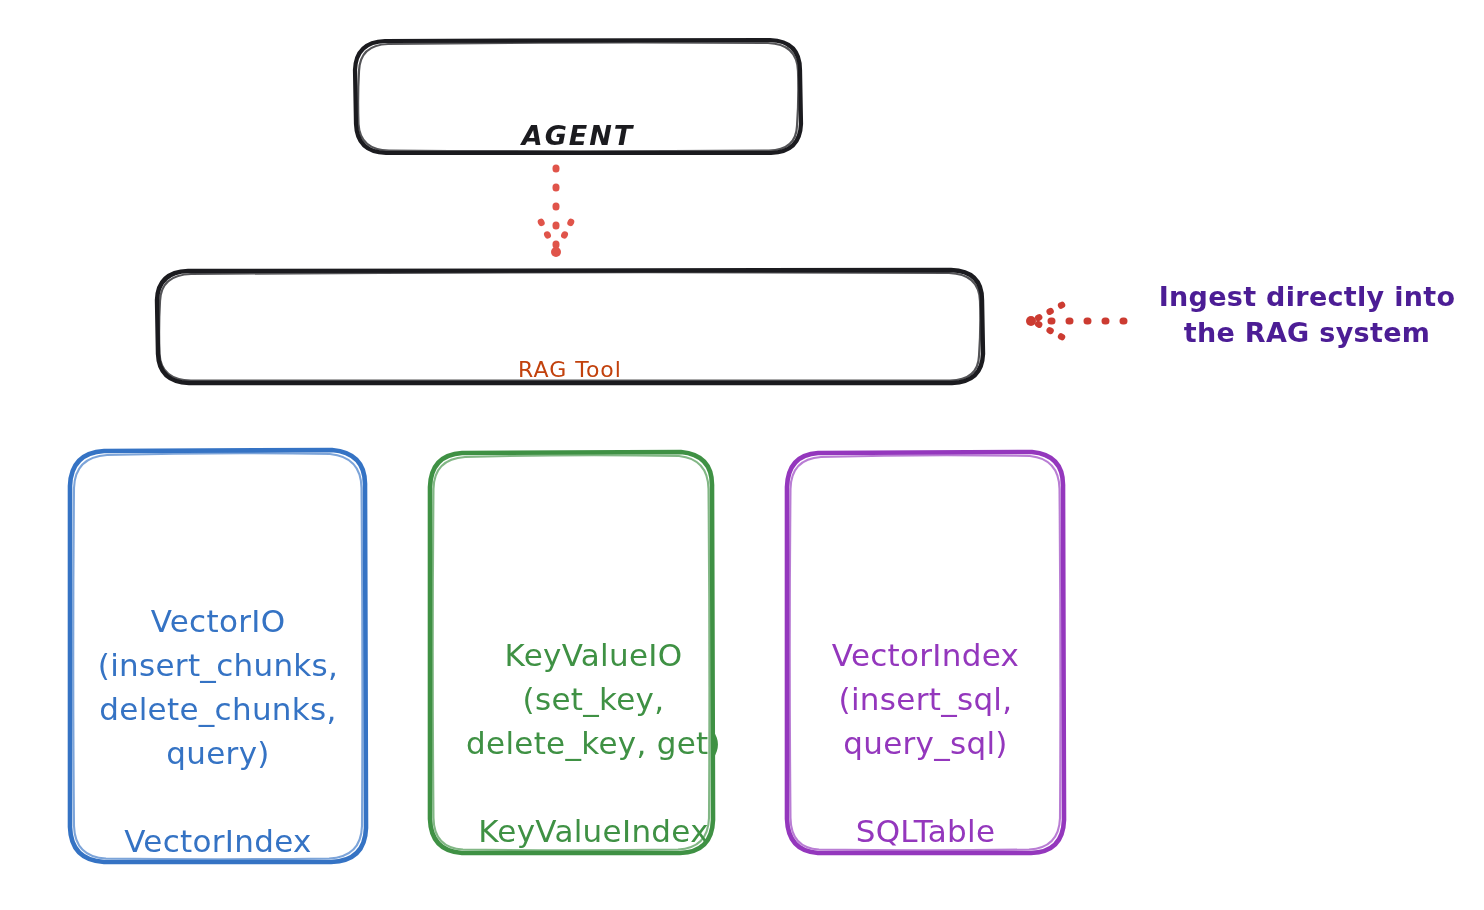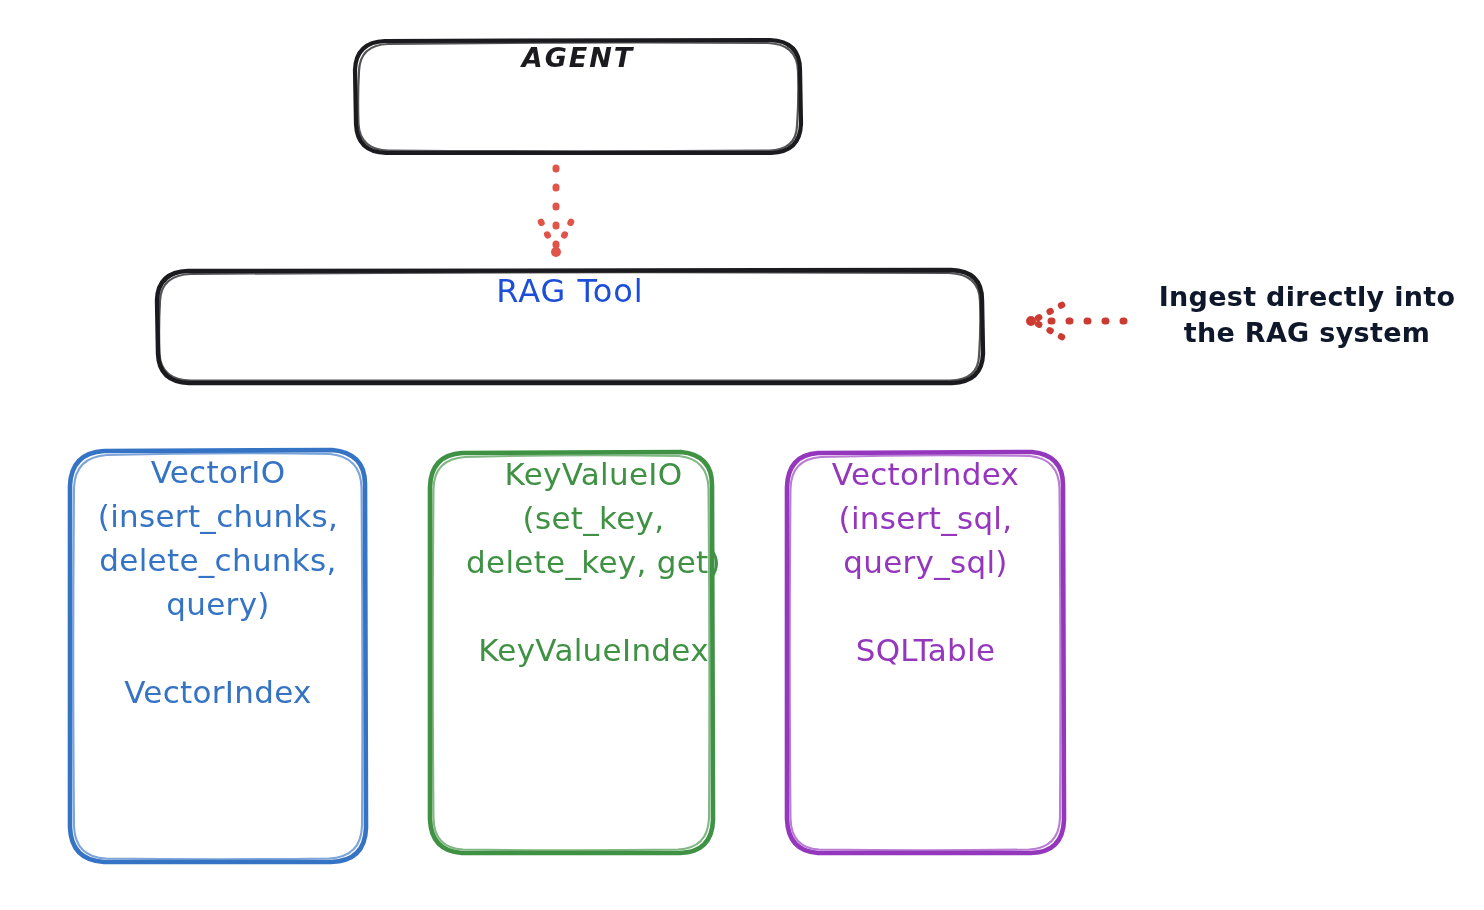--- a/index.html
+++ b/index.html
@@ -17,21 +17,21 @@
   #canvas {
     position: absolute;
     left: 0; top: 0;
     width: 1484px;
     height: 910px;
   }
   .node {
     position: absolute;
     box-sizing: border-box;
     display: flex;
-    align-items: flex-start;
+    align-items: flex-end;
     justify-content: center;
     text-align: center;
   }
   .node-label {
     white-space: pre-line;
     line-height: 1.33;
     letter-spacing: 0.5px;
   }
 
   
@@ -48,23 +48,23 @@
     letter-spacing: 2px;
   }
 
   
   #rag-tool-node {
     left: 157px; top: 270px;
     width: 826px; height: 114px;
   }
   #rag-tool-node .node-label {
     font-family: "DejaVu Sans", sans-serif;
-    font-size: 32px;
+    font-size: 22px;
     font-weight: 500;
-    color: #1d4ed8;
+    color: #c2410c;
     letter-spacing: 1px;
   }
 
   
   #vector-node {
     left: 70px; top: 450px;
     width: 296px; height: 413px;
   }
   #keyvalue-node {
     left: 452px; top: 452px;
@@ -90,21 +90,21 @@
   
   #ingest-note {
     position: absolute;
     left: 1142px; top: 279px;
     width: 330px;
     text-align: center;
     font-family: "DejaVu Sans", sans-serif;
     font-size: 27px;
     font-weight: 600;
     line-height: 1.32;
-    color: #0f172a;
+    color: #4c1d95;
     white-space: pre-line;
     letter-spacing: 0.3px;
   }
 </style>
 </head>
 <body>
 
 <svg id="canvas" viewBox="0 0 1484 910" xmlns="http://www.w3.org/2000/svg">
 
   <g>

